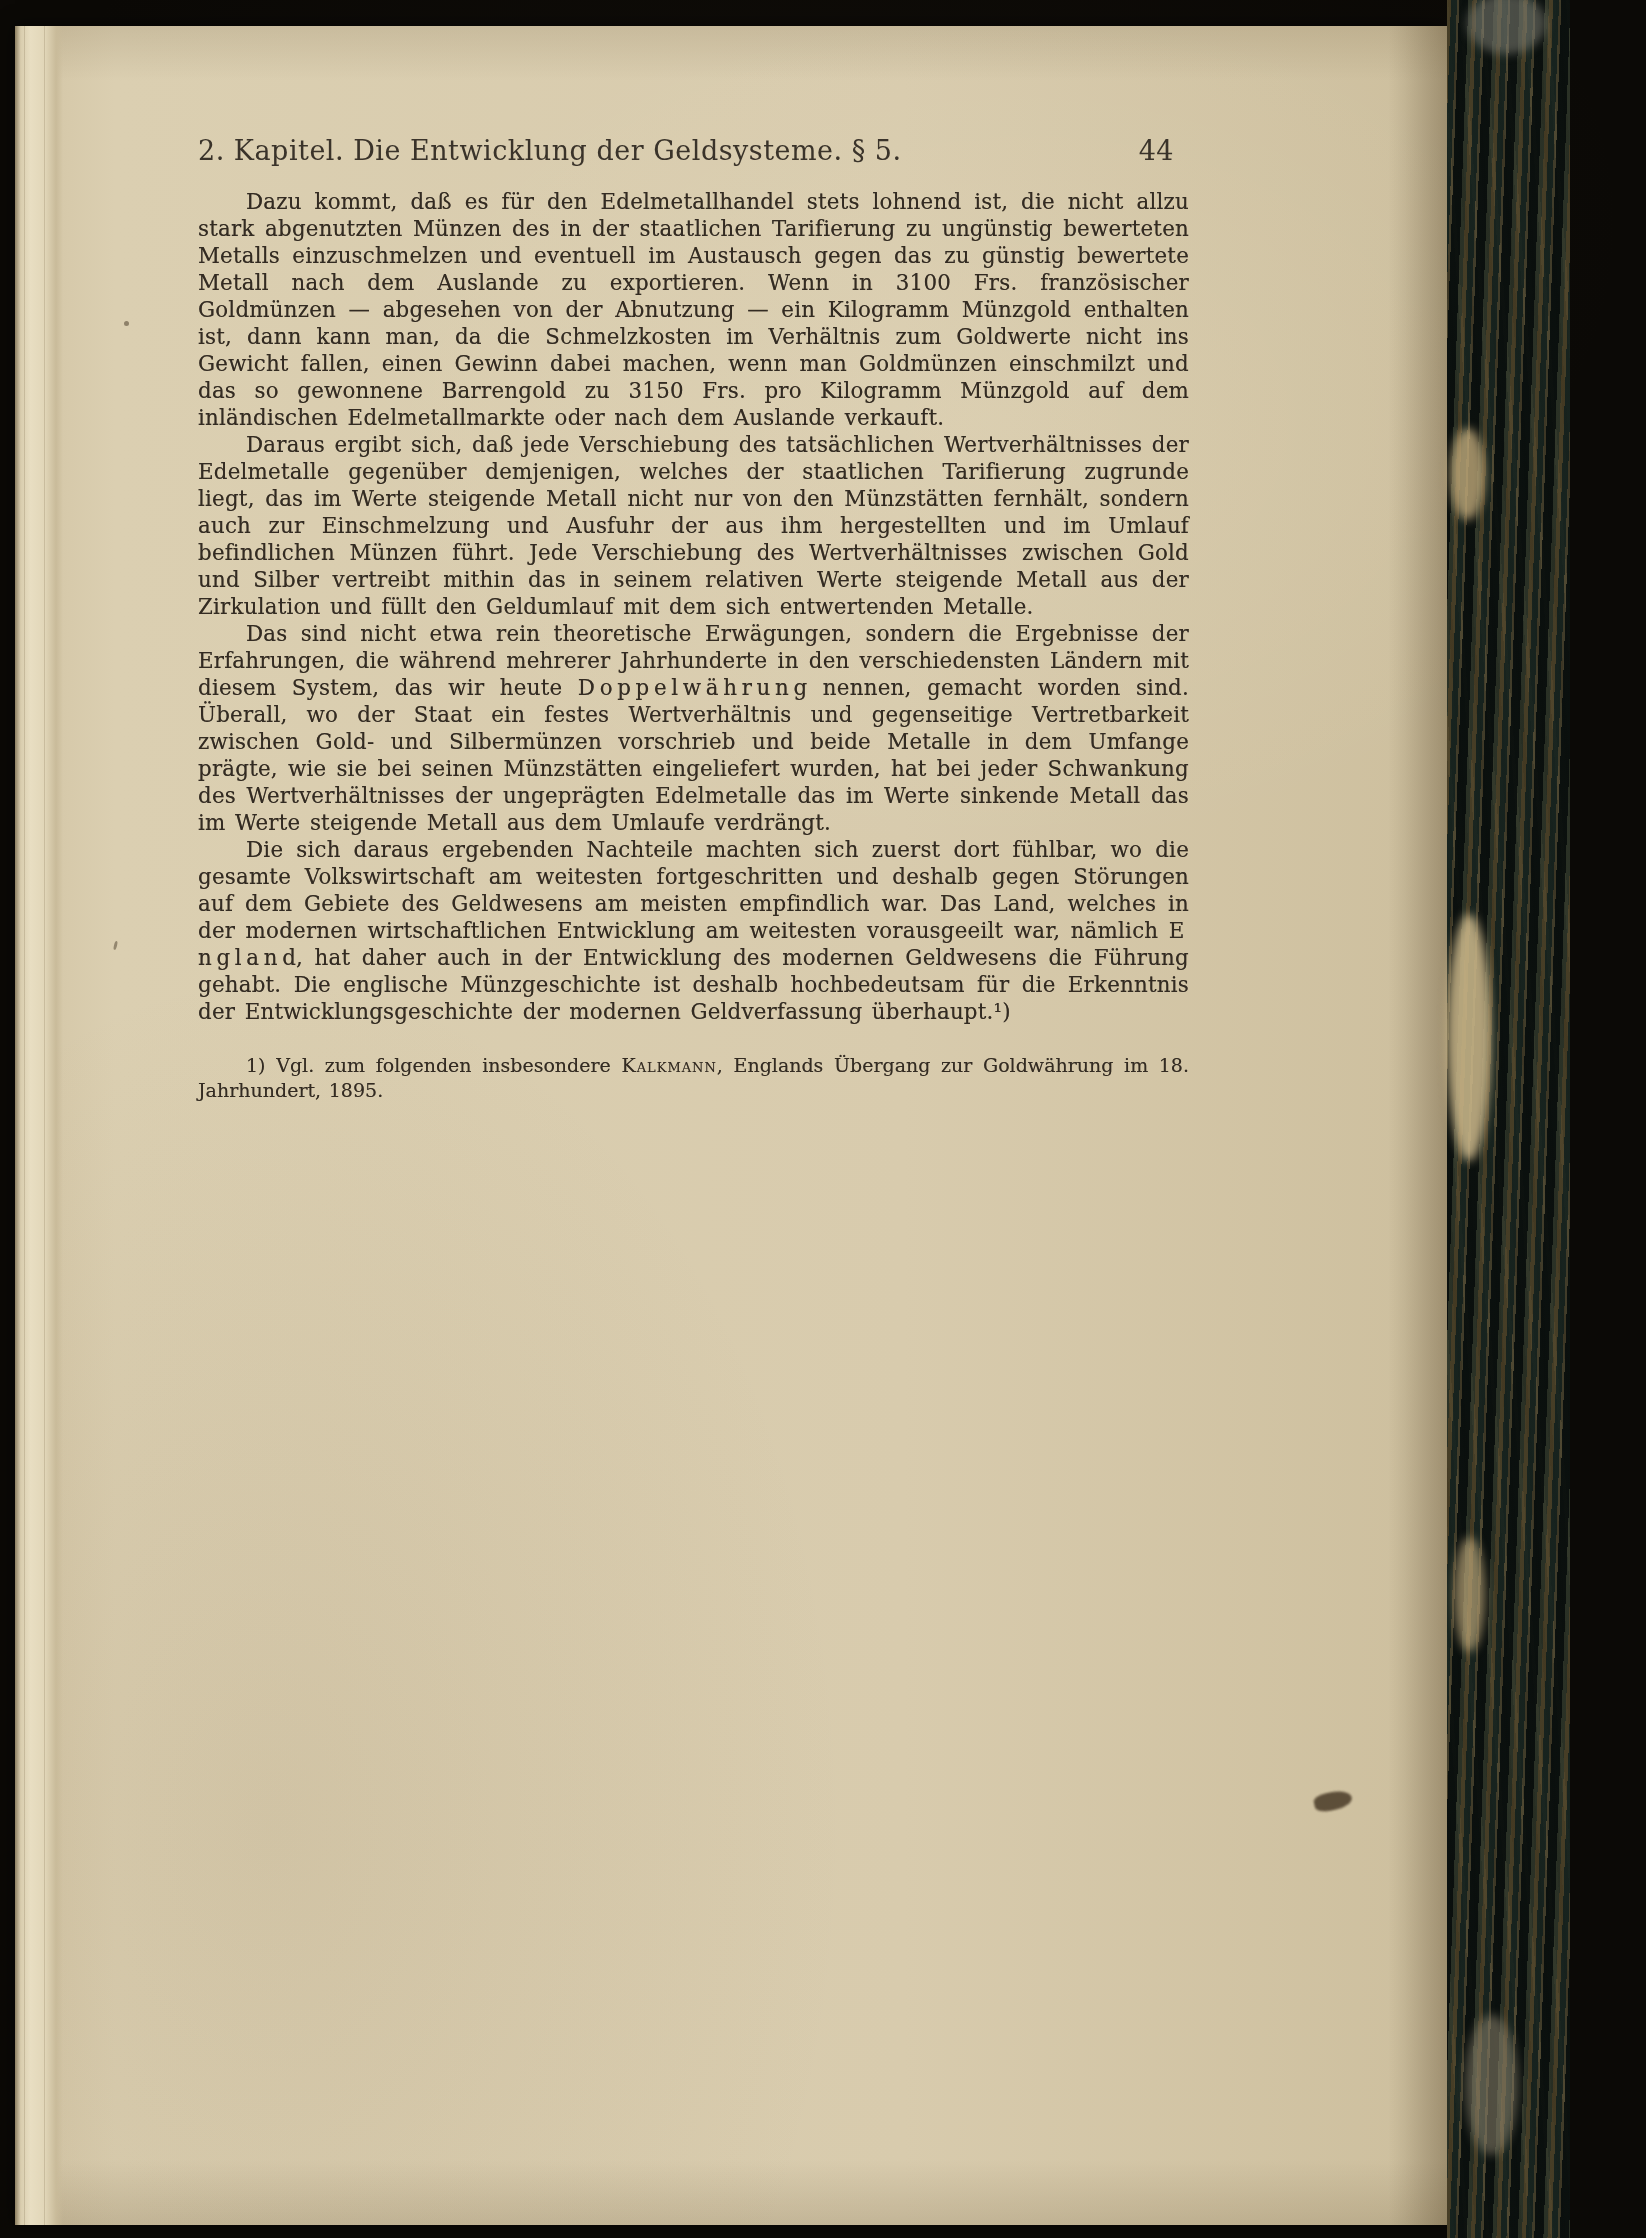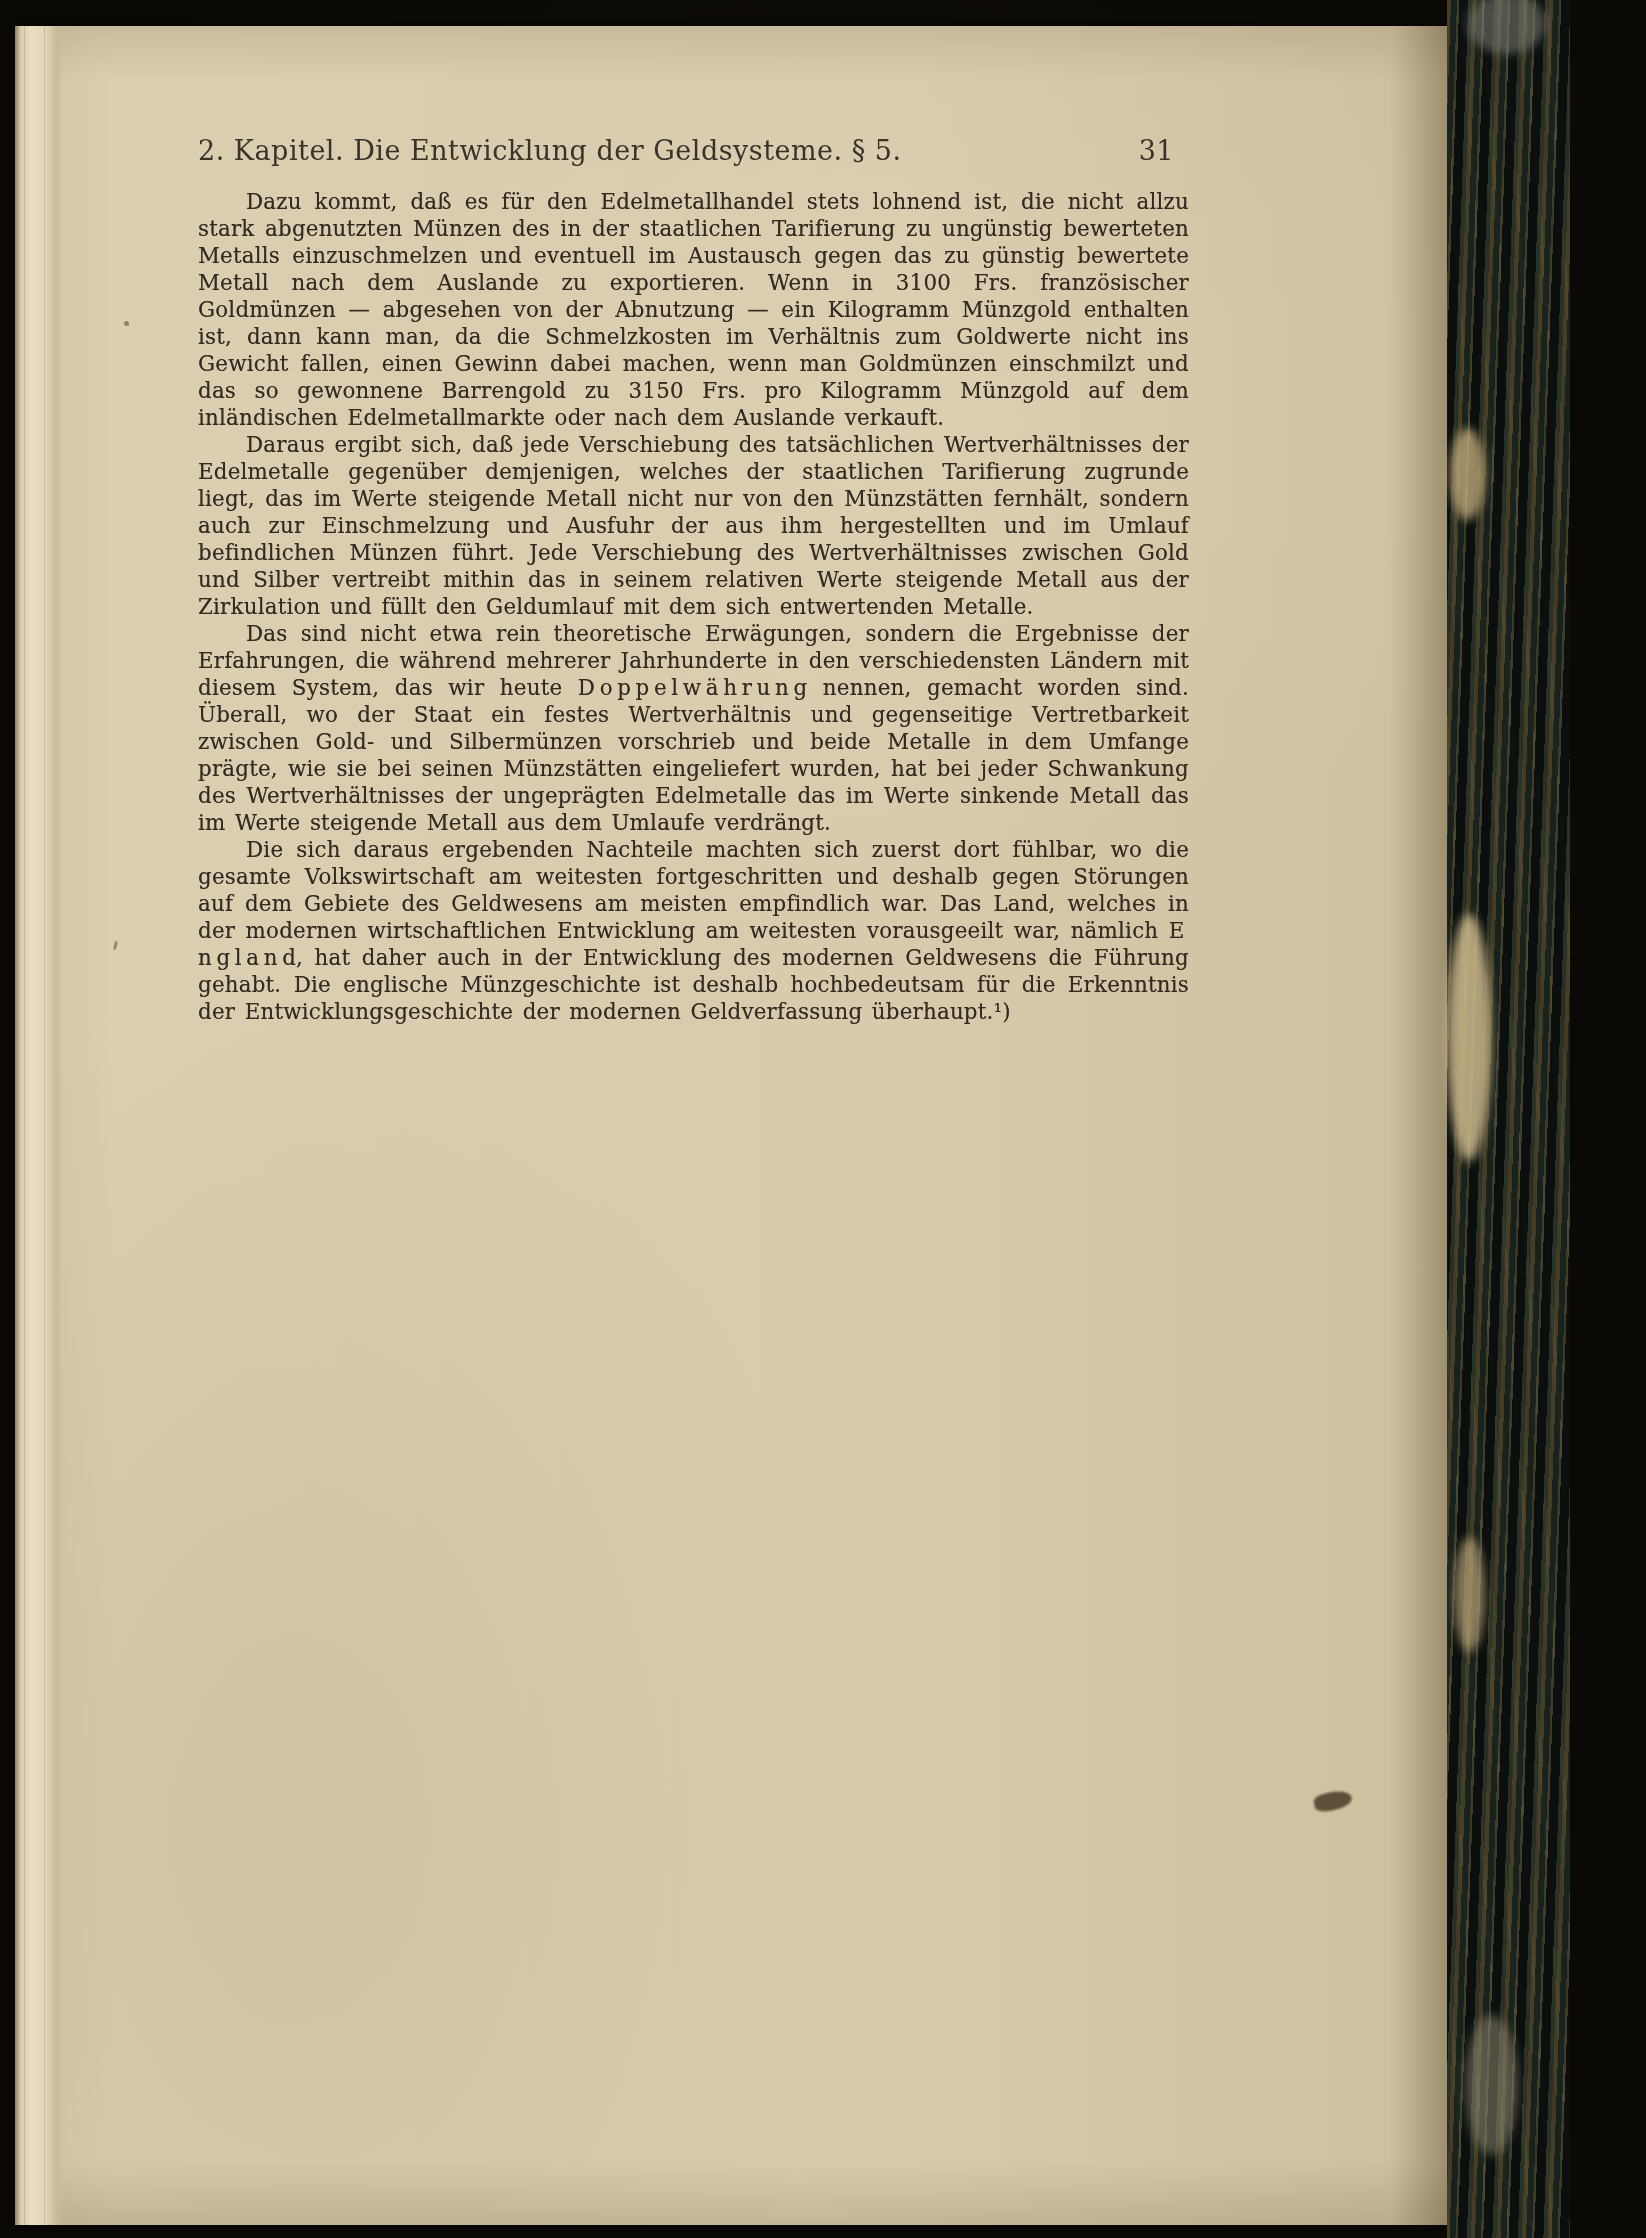--- a/index.html
+++ b/index.html
@@ -149,30 +149,34 @@
 <body>
 
 <div class="scan">
 
   <div class="page">
     <div class="page-left-edge"></div>
 
     <div class="text-area">
       <div class="running-header">
         <span>2. Kapitel. Die Entwicklung der Geldsysteme. § 5.</span>
-        <span class="page-number">31</span>
+        <span class="page-number">44</span>
       </div>
 
       <div class="body">
         <p class="para">Dazu kommt, daß es für den Edelmetallhandel stets lohnend ist, die nicht allzu stark abgenutzten Münzen des in der staatlichen Tarifierung zu ungünstig bewerteten Metalls einzuschmelzen und eventuell im Austausch gegen das zu günstig bewertete Metall nach dem Auslande zu exportieren. Wenn in 3100 Frs. französischer Goldmünzen — abgesehen von der Abnutzung — ein Kilogramm Münzgold enthalten ist, dann kann man, da die Schmelzkosten im Verhältnis zum Goldwerte nicht ins Gewicht fallen, einen Gewinn dabei machen, wenn man Goldmünzen einschmilzt und das so gewonnene Barrengold zu 3150 Frs. pro Kilogramm Münzgold auf dem inländischen Edelmetallmarkte oder nach dem Auslande verkauft.</p>
         <p class="para">Daraus ergibt sich, daß jede Verschiebung des tatsächlichen Wertverhältnisses der Edelmetalle gegenüber demjenigen, welches der staatlichen Tarifierung zugrunde liegt, das im Werte steigende Metall nicht nur von den Münzstätten fernhält, sondern auch zur Einschmelzung und Ausfuhr der aus ihm hergestellten und im Umlauf befindlichen Münzen führt. Jede Verschiebung des Wertverhältnisses zwischen Gold und Silber vertreibt mithin das in seinem relativen Werte steigende Metall aus der Zirkulation und füllt den Geldumlauf mit dem sich entwertenden Metalle.</p>
         <p class="para">Das sind nicht etwa rein theoretische Erwägungen, sondern die Ergebnisse der Erfahrungen, die während mehrerer Jahrhunderte in den verschiedensten Ländern mit diesem System, das wir heute D o p p e l w ä h r u n g nennen, gemacht worden sind. Überall, wo der Staat ein festes Wertverhältnis und gegenseitige Vertretbarkeit zwischen Gold- und Silbermünzen vorschrieb und beide Metalle in dem Umfange prägte, wie sie bei seinen Münzstätten eingeliefert wurden, hat bei jeder Schwankung des Wertverhältnisses der ungeprägten Edelmetalle das im Werte sinkende Metall das im Werte steigende Metall aus dem Umlaufe verdrängt.</p>
         <p class="para">Die sich daraus ergebenden Nachteile machten sich zuerst dort fühlbar, wo die gesamte Volkswirtschaft am weitesten fortgeschritten und deshalb gegen Störungen auf dem Gebiete des Geldwesens am meisten empfindlich war. Das Land, welches in der modernen wirtschaftlichen Entwicklung am weitesten vorausgeeilt war, nämlich E n g l a n d, hat daher auch in der Entwicklung des modernen Geldwesens die Führung gehabt. Die englische Münzgeschichte ist deshalb hochbedeutsam für die Erkenntnis der Entwicklungsgeschichte der modernen Geldverfassung überhaupt.¹)</p>
       </div>
 
+      <p class="footnote">
+        <span>1)</span>
+        <span>Vgl. zum folgenden insbesondere </span><span class="smallcaps">Kalkmann</span><span>, Englands Übergang zur Goldwährung im 18. Jahrhundert, 1895.</span>
+      </p>
     </div>
 
     <div class="smudge"></div>
     <div class="speck1"></div>
     <div class="speck2"></div>
 
     <div class="page-gutter-shadow"></div>
   </div>
 
   <div class="binding">

